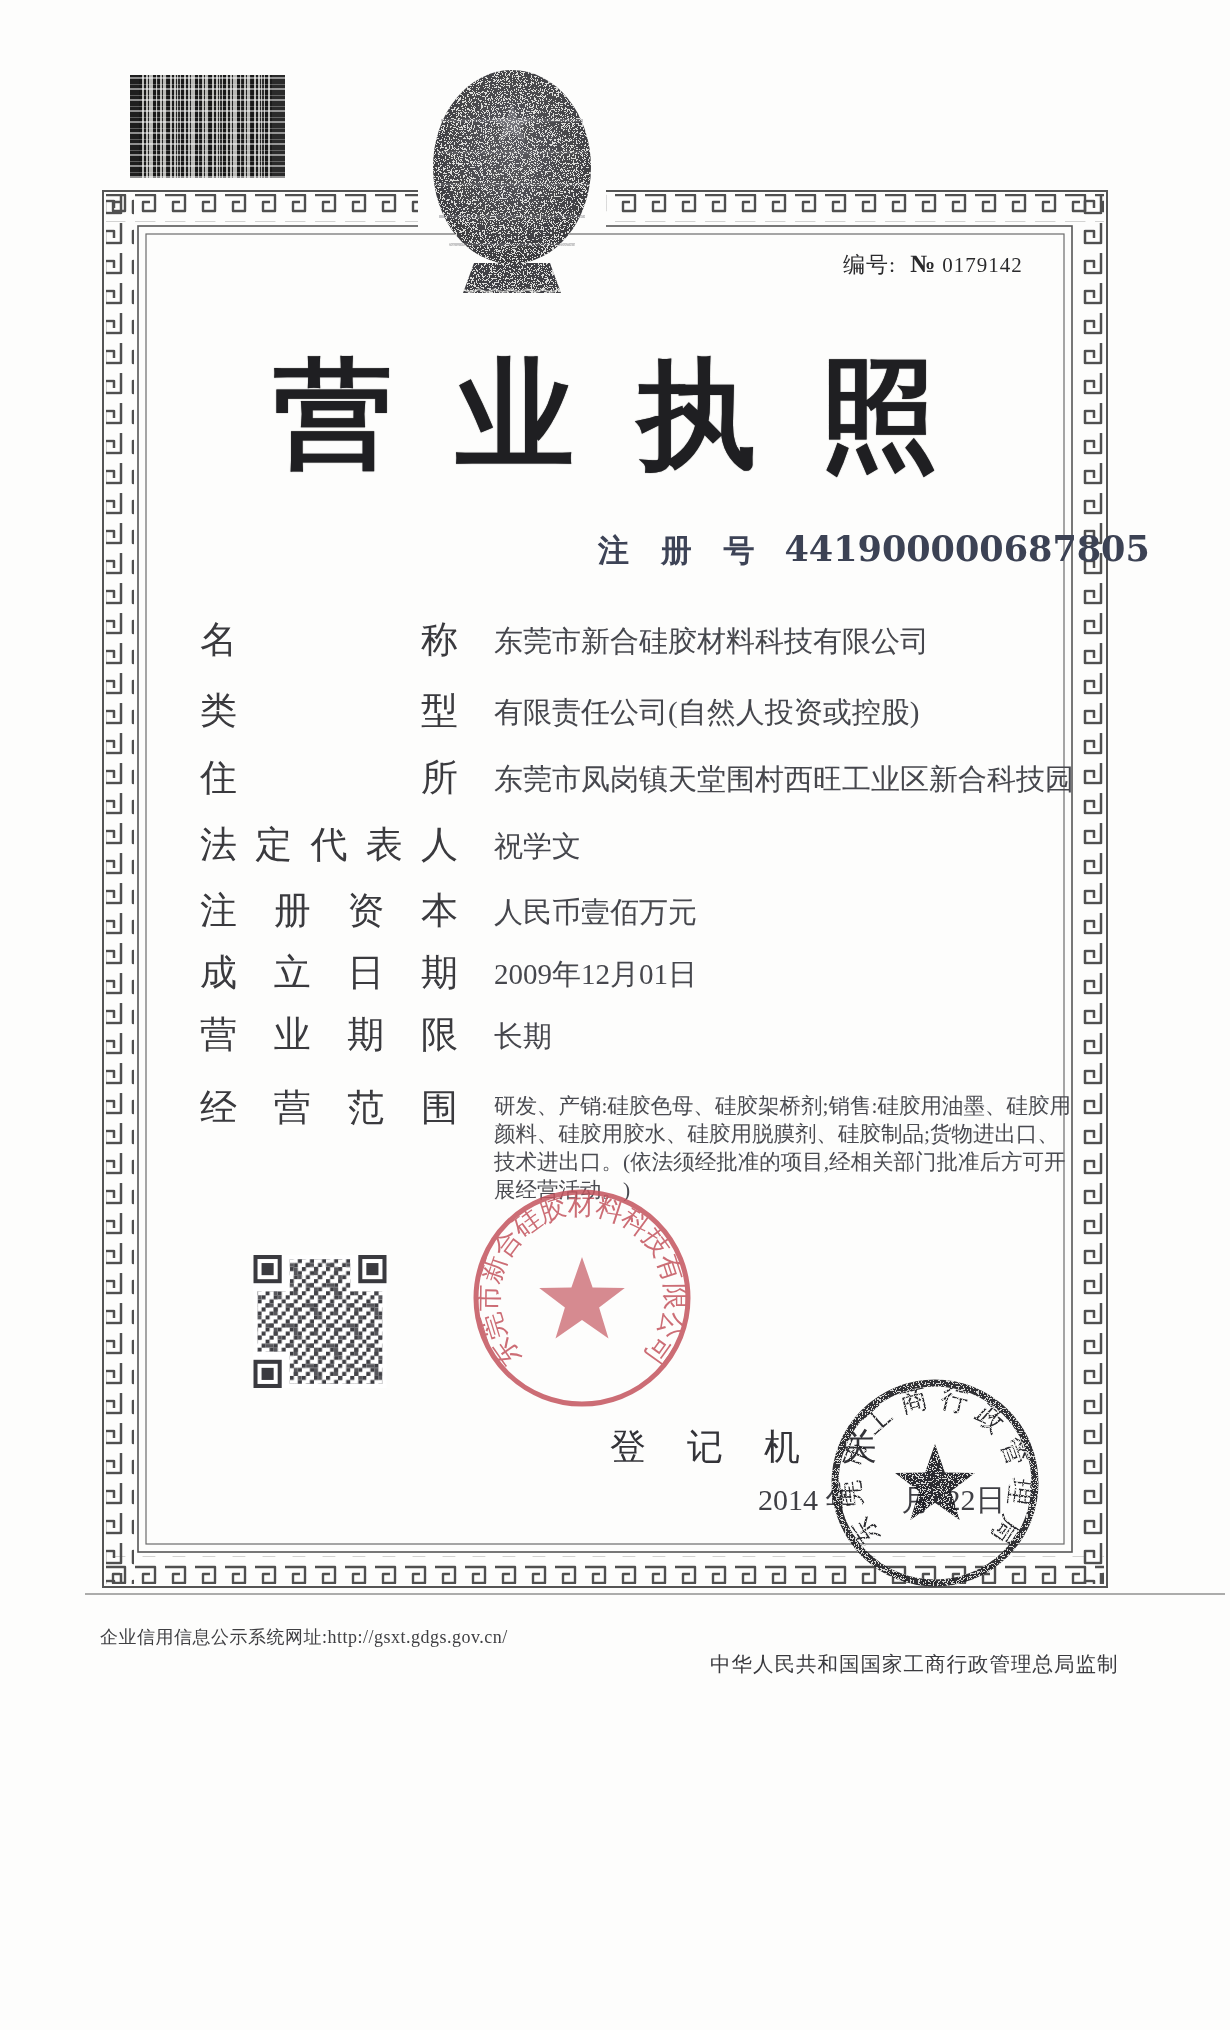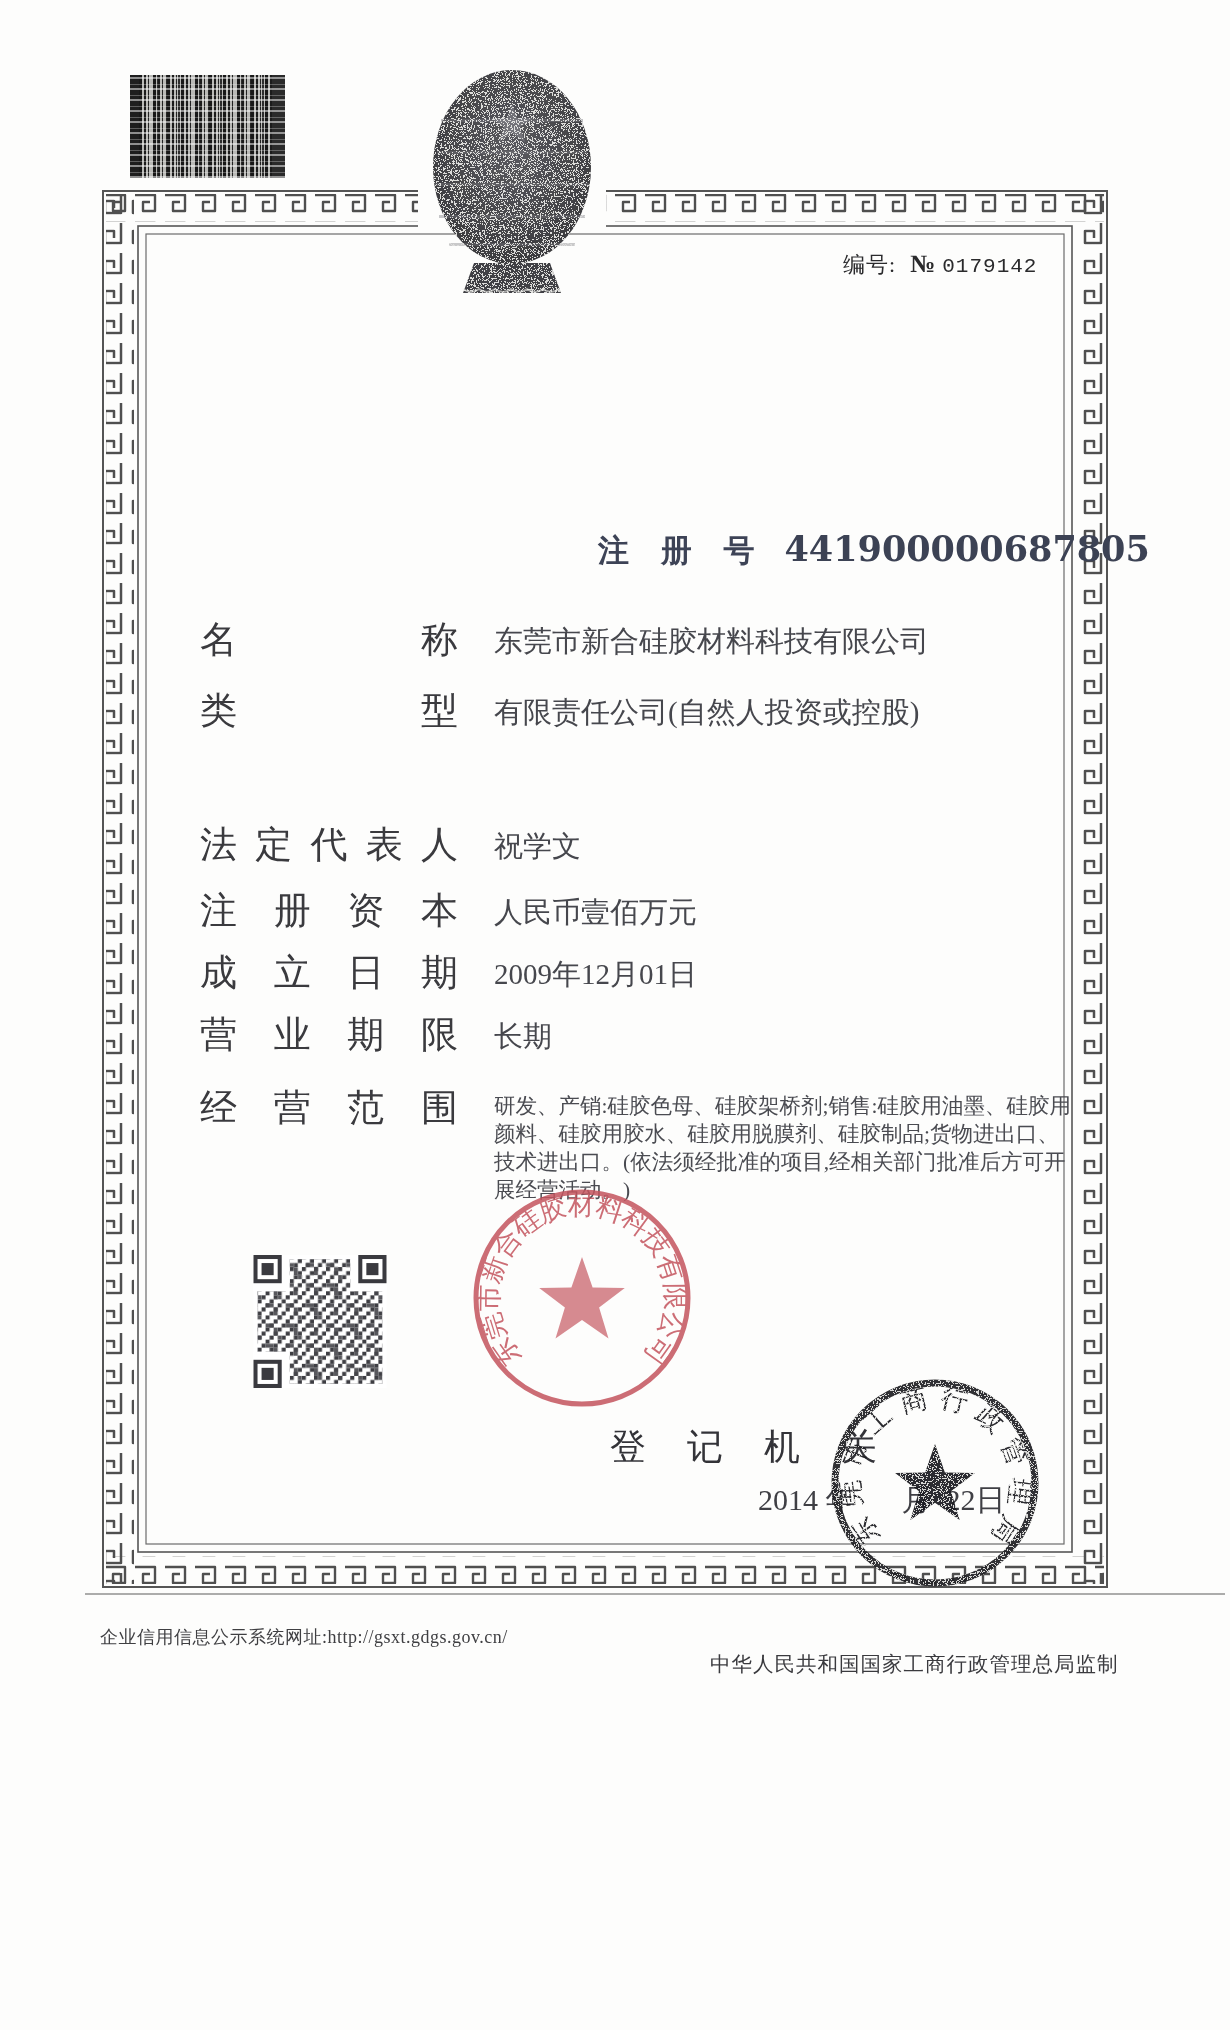--- a/index.html
+++ b/index.html
@@ -20,21 +20,21 @@
       repeating-linear-gradient(0deg, rgba(255,255,255,.5) 0 2px, transparent 2px 5px, rgba(255,255,255,.28) 5px 6px, transparent 6px 11px),
       linear-gradient(90deg,#1e1e1e 0 9px, transparent 9px 142px, #2a2a2a 142px 155px),
       repeating-linear-gradient(90deg, #1b1b1b 0 2px, transparent 2px 4px, #222 4px 5px, transparent 5px 9px, #181818 9px 12px, transparent 12px 14px),
       repeating-linear-gradient(90deg, transparent 0 6px, #2d2d2d 6px 8px, transparent 8px 15px, #242424 15px 16px, transparent 16px 21px);
     background-color:#b9b9b6;
   }
 
   
   .serial{left:843px;top:250px;font-size:22px;color:#2a2a2c;letter-spacing:1px;}
   .serial .no-sym{font-weight:bold;font-size:25px;margin:0 6px 0 14px;}
-  .serial .no-digits{font-family:Liberation Mono, monospace;font-size:21px;letter-spacing:1px;}
+  .serial .no-digits{font-family:Liberation Serif, serif;font-size:21px;letter-spacing:1px;}
 
   
   .title{
     left:145px;top:336px;width:922px;
     text-align:center;font-size:118px;font-weight:bold;
     letter-spacing:64px;padding-left:64px;box-sizing:border-box;
     color:#1f1f22;text-shadow:0 0 1px #3a3a3a;
     white-space:nowrap;
   }
 
@@ -129,33 +129,38 @@
       <polygon points="83,36 88,51 104,51 91,60 96,75 83,66 70,75 75,60 62,51 78,51" fill="#8d8d93" opacity=".55"></polygon>
       <path d="M45 196 L121 196 L132 226 L34 226 Z" fill="#414145"></path>
       <path d="M34 222 q8 6 16 0 q8 6 16 0 q8 6 16 0 q8 6 16 0 q8 6 16 0 q8 6 16 0" fill="none" stroke="#f0f0ec" stroke-width="2" opacity=".6"></path>
     </g>
   </svg>
 
   <div class="abs serial">
     <span>编号:</span><span class="no-sym">№</span><span class="no-digits">0179142</span>
   </div>
 
+  <div class="abs title">营业执照</div>
 
   <div class="abs regline">
     <span class="reg-label">注 册 号</span>
     <span class="reg-value">441900000687805</span>
   </div>
 
   <div class="abs row" style="top:615px">
     <span class="row-label">名称</span>
     <span class="row-value">东莞市新合硅胶材料科技有限公司</span>
   </div>
   <div class="abs row" style="top:686px">
     <span class="row-label">类型</span>
     <span class="row-value">有限责任公司(自然人投资或控股)</span>
+  </div>
+  <div class="abs row" style="top:753px">
+    <span class="row-label">住所</span>
+    <span class="row-value">东莞市凤岗镇天堂围村西旺工业区新合科技园</span>
   </div>
   <div class="abs row" style="top:820px">
     <span class="row-label">法定代表人</span>
     <span class="row-value">祝学文</span>
   </div>
   <div class="abs row" style="top:886px">
     <span class="row-label">注册资本</span>
     <span class="row-value">人民币壹佰万元</span>
   </div>
   <div class="abs row" style="top:948px">

